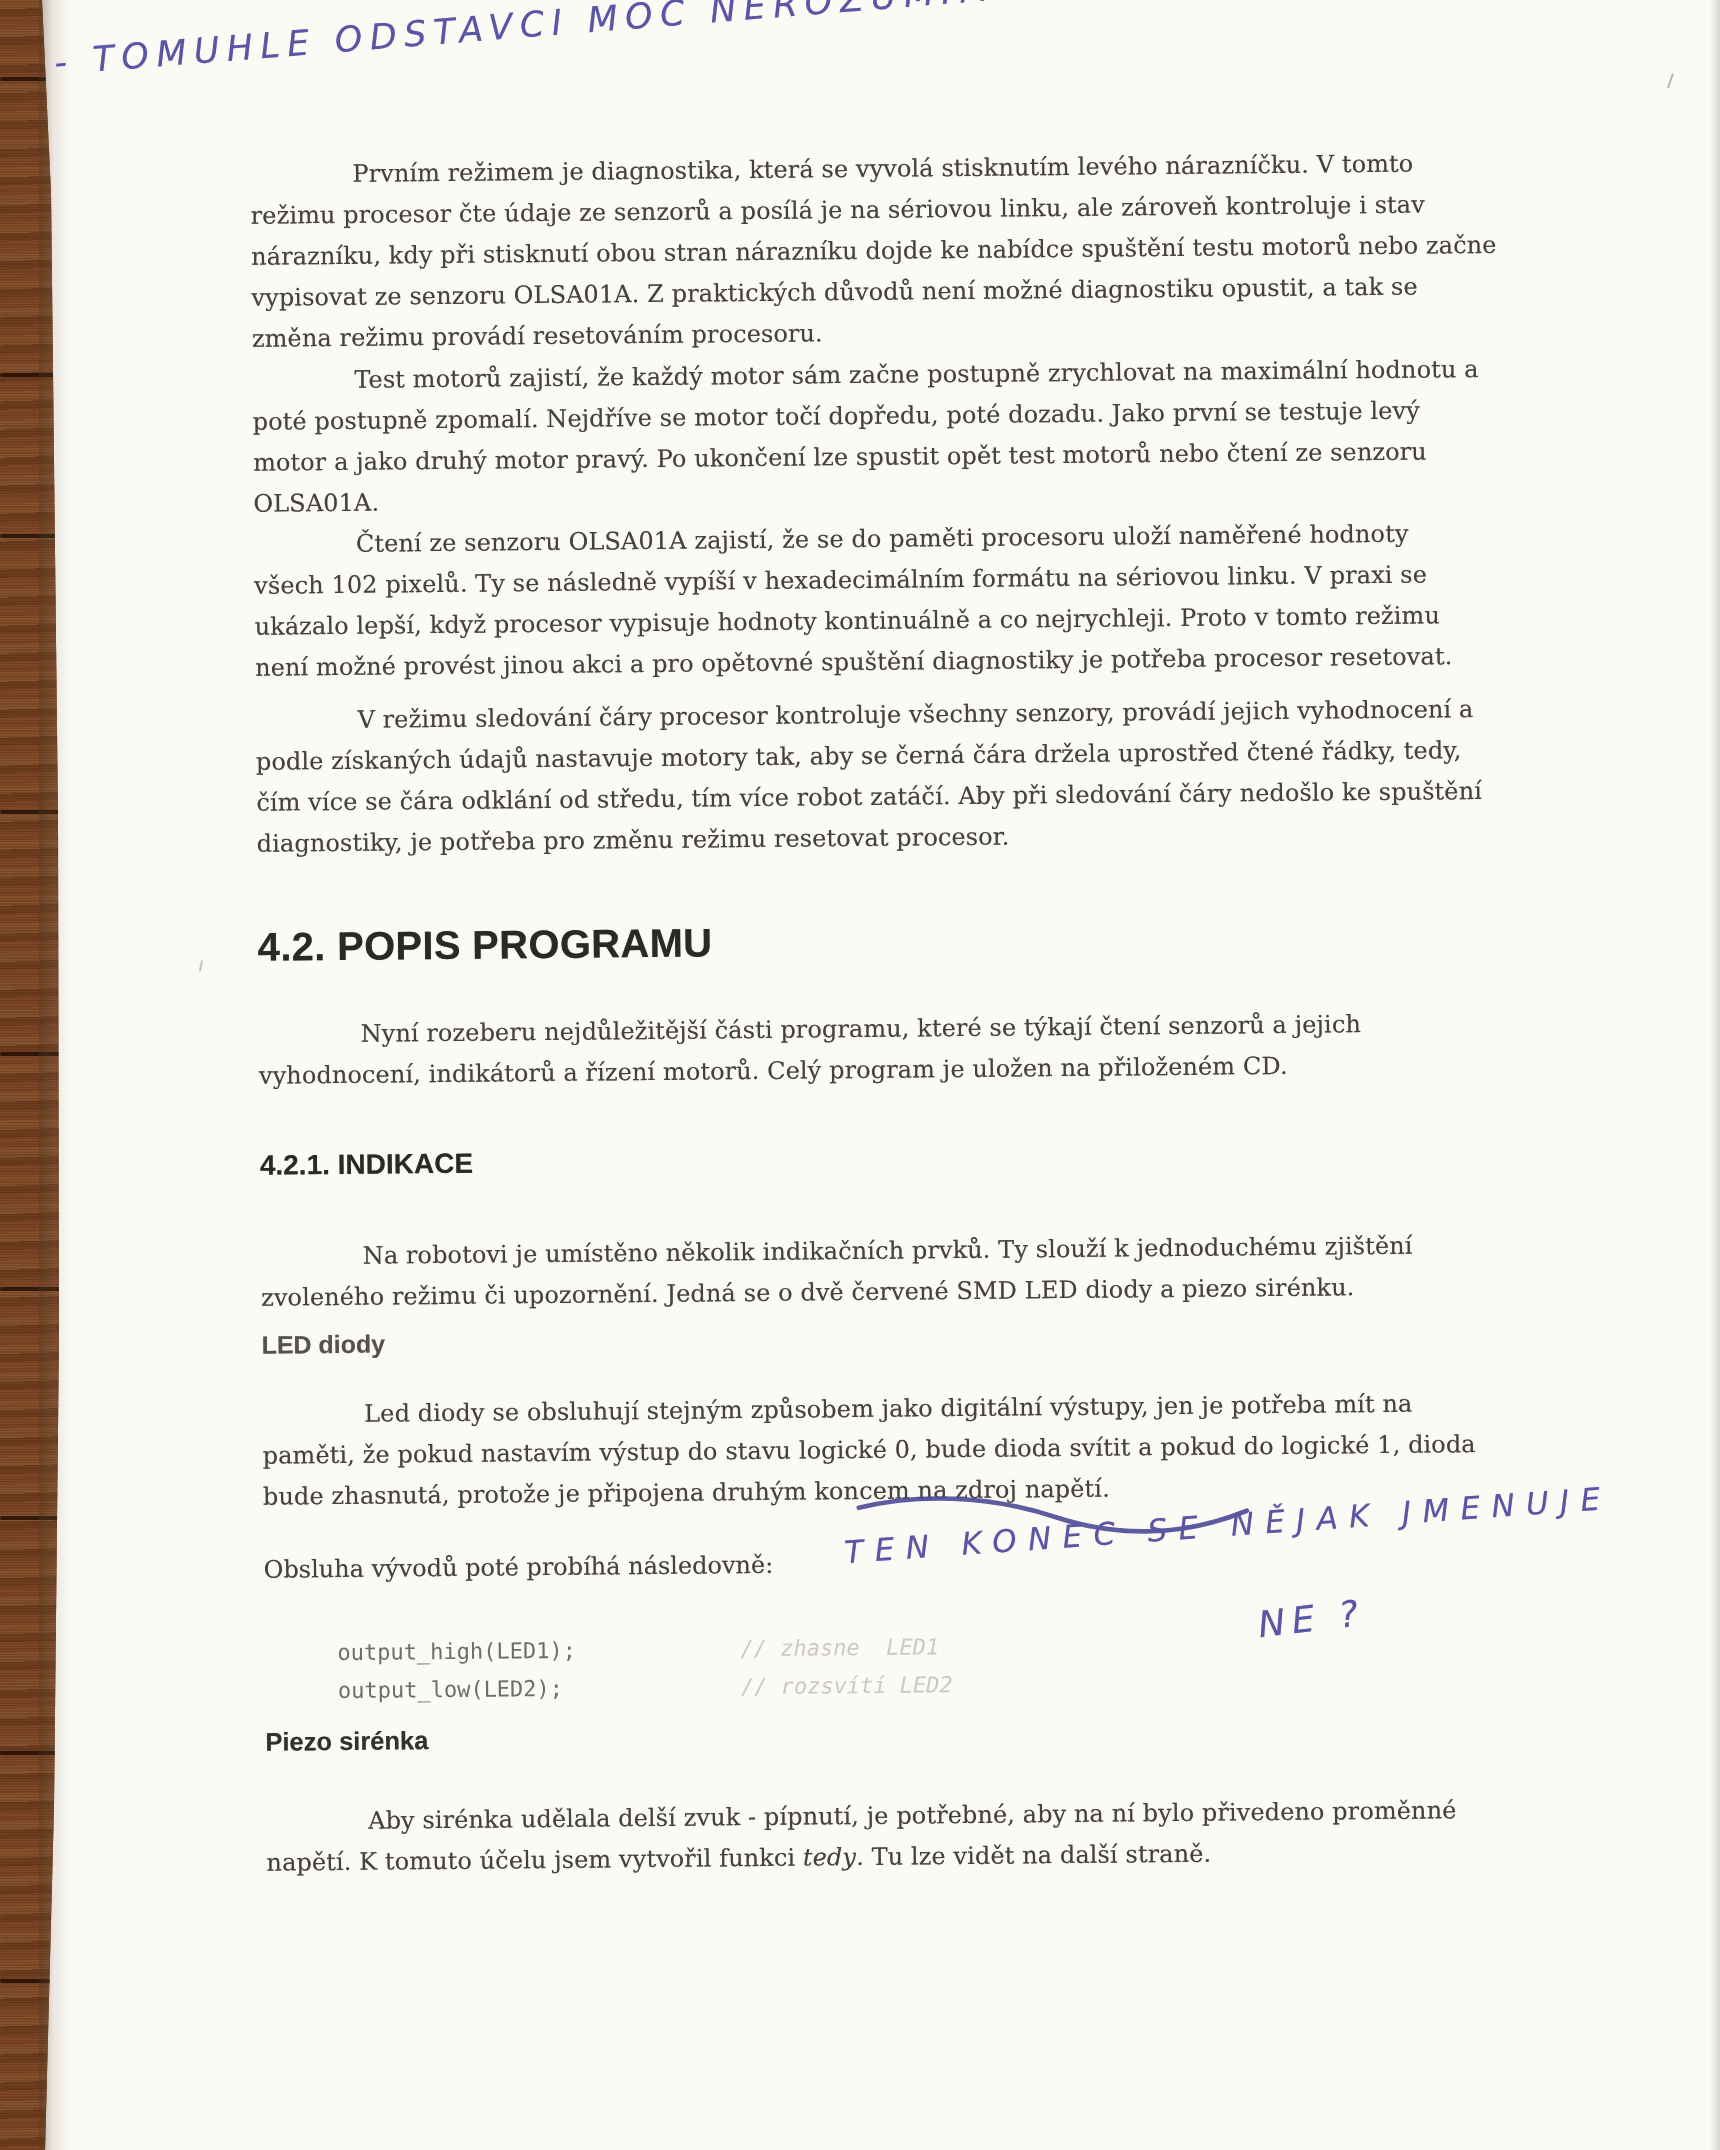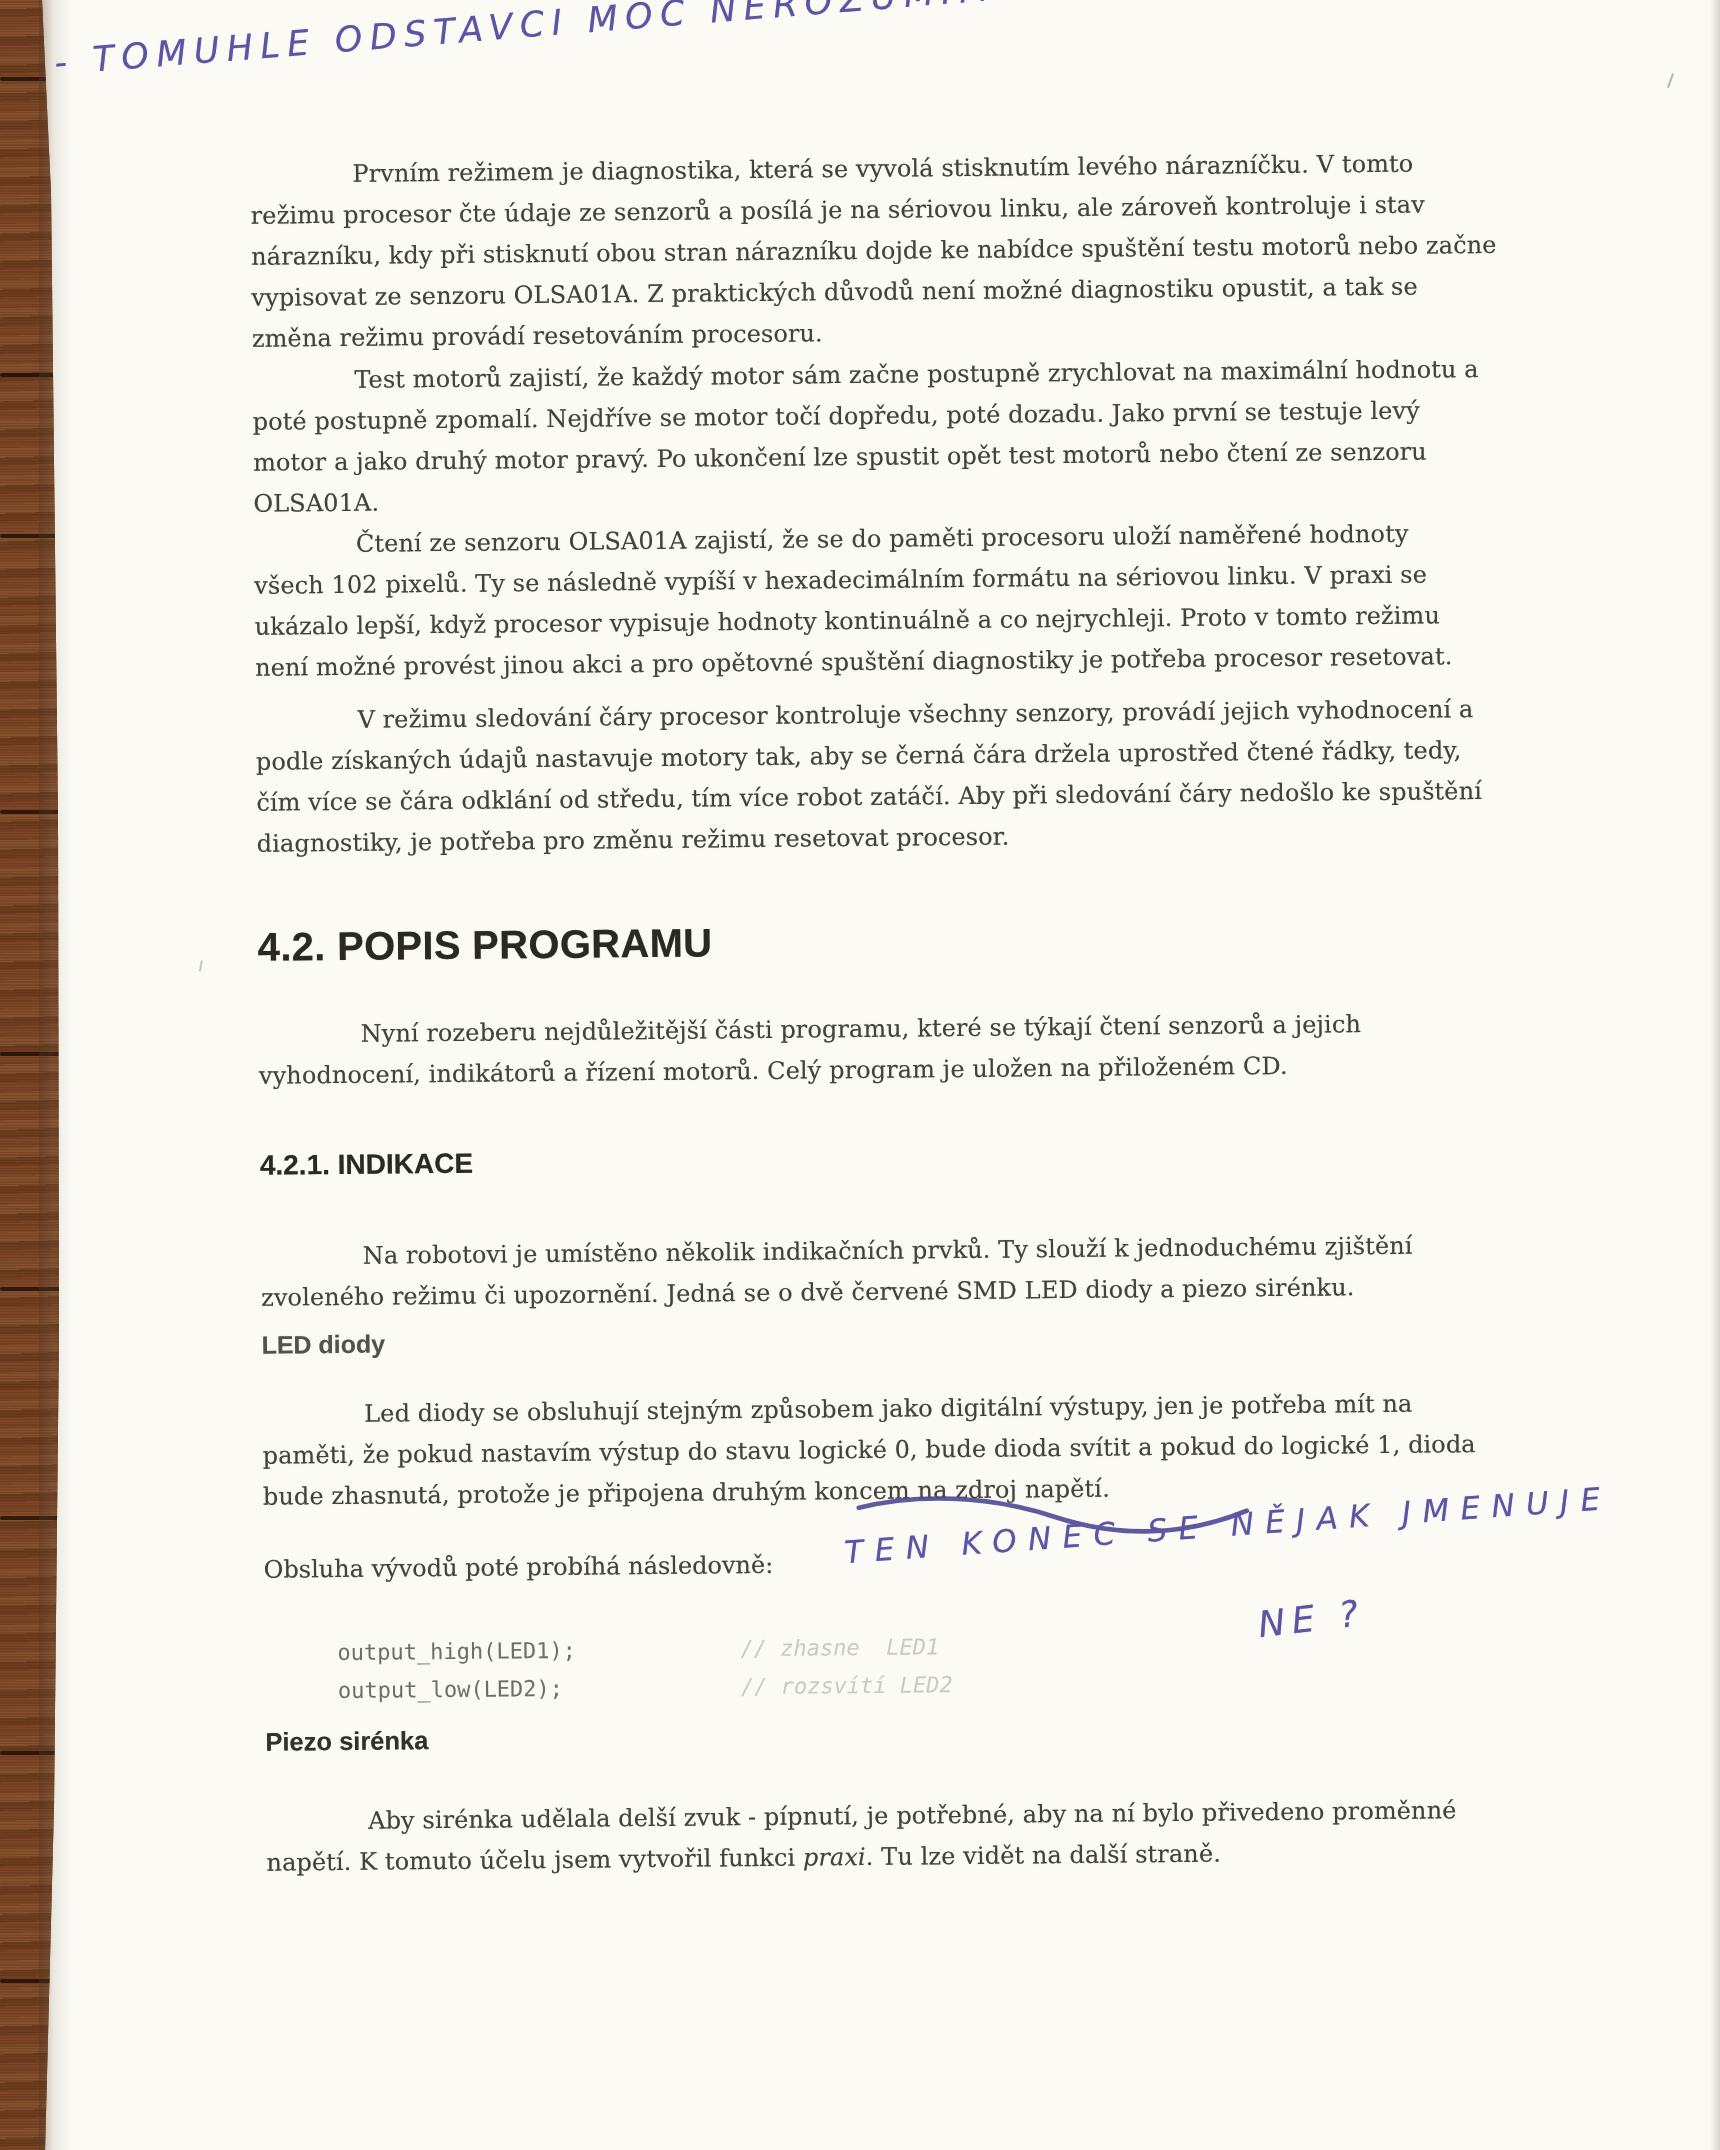--- a/index.html
+++ b/index.html
@@ -173,17 +173,17 @@
     <span class="stmt">output_high(LED1);</span><span class="comment">// zhasne  LED1</span>
   </div>
   <div class="codeline" style="top:1648px">
     <span class="stmt">output_low(LED2);</span><span class="comment">// rozsvítí LED2</span>
   </div>
 
   <div class="h4">Piezo sirénka</div>
 
   <div class="para" style="top:1796px">
     <span class="ln ind">Aby sirénka udělala delší zvuk - pípnutí, je potřebné, aby na ní bylo přivedeno proměnné</span>
-    <span class="ln"><span>napětí. K tomuto účelu jsem vytvořil funkci </span><em>praxi</em><span>. Tu lze vidět na další straně.</span></span>
+    <span class="ln"><span>napětí. K tomuto účelu jsem vytvořil funkci </span><em>tedy</em><span>. Tu lze vidět na další straně.</span></span>
   </div>
 
 </div>
 
 
 </body></html>

